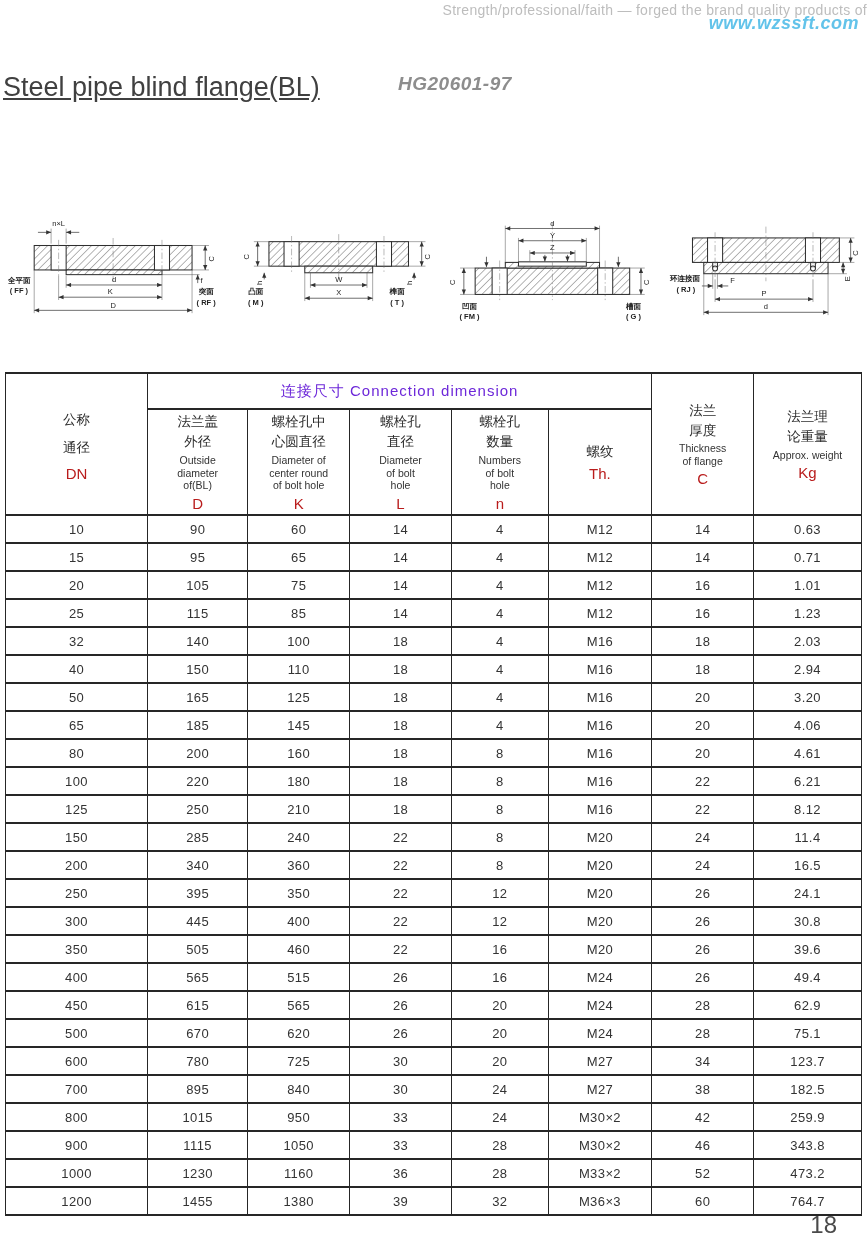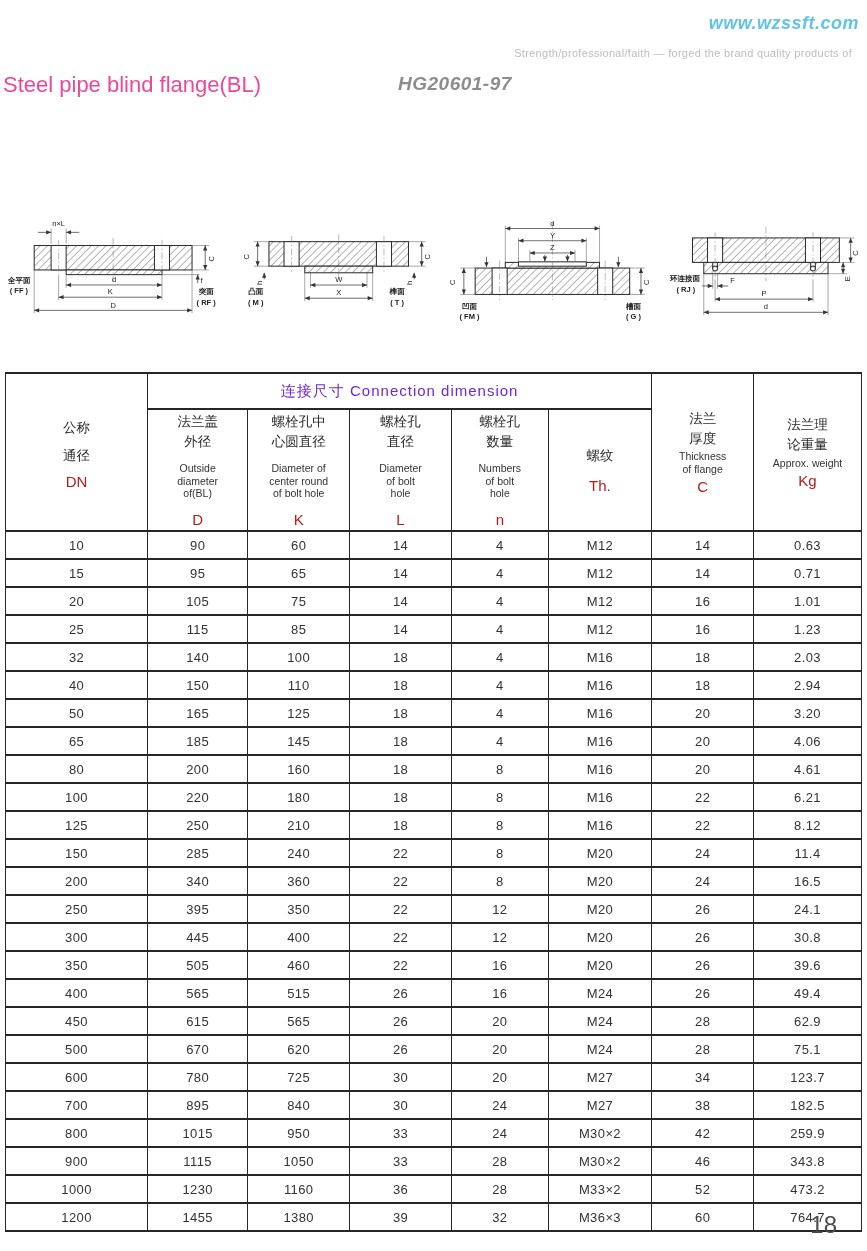--- a/index.html
+++ b/index.html
@@ -2,45 +2,45 @@
 <html><head>
 <meta charset="utf-8">
 <style>
   html,body{margin:0;padding:0;background:#fff;}
   .page{
     position:relative; width:867px; height:1251px; background:#fff;
     font-family:"Liberation Sans","DejaVu Sans",sans-serif; color:#2e2e2e;
     overflow:hidden; margin:0 auto;
   }
   
-  .topline{position:absolute;top:2px;right:15px;font-size:11px;color:#bdbdbd;letter-spacing:.3px;margin-top:45px;}
+  .topline{position:absolute;top:2px;right:0;font-size:14px;color:#bdbdbd;letter-spacing:.3px;}
   .website{position:absolute;top:13px;right:8px;font-size:18px;color:#62c3ea;font-style:italic;font-weight:bold;letter-spacing:.5px;}
   .title{position:absolute;top:28px;left:3px;font-size:31px;font-weight:500;color:#3a3a3a;letter-spacing:.5px;}
-  .subtitle{position:absolute;top:72px;left:3px;font-size:22px;color:#ec4899;}
+  .subtitle{position:absolute;top:72px;left:3px;font-size:27px;color:#404040;text-decoration:underline;}
   .standard{position:absolute;top:73px;left:398px;font-size:19px;font-weight:bold;font-style:italic;color:#8d8d8d;letter-spacing:.5px;}
   
   .drawings{position:absolute;top:210px;left:6px;width:855px;display:flex;justify-content:space-between;align-items:flex-start;}
   .drawings svg{display:block;}
   .body{fill:url(#hatch);stroke:#2f2f2f;stroke-width:1.1;}
   .wht{fill:#fff;stroke:#2f2f2f;stroke-width:1.1;}
   .cl{stroke:#777;stroke-width:.55;stroke-dasharray:7 2.5 1.5 2.5;}
   .ext{stroke:#555;stroke-width:.55;}
   .dim{stroke:#333;stroke-width:.75;marker-start:url(#aL);marker-end:url(#aR);}
   .dim1{stroke:#333;stroke-width:.75;marker-end:url(#aR);}
   .drawings text{font-size:8px;fill:#222;}
   .lbl{font-size:9.5px;font-weight:bold;fill:#222;}
   .sm{font-size:6.5px;}
   
   .tablewrap{position:absolute;top:372px;left:5px;width:857px;}
   table{width:100%;border-collapse:collapse;table-layout:fixed;}
   th,td{border:solid #262626;border-width:2px 1.5px;padding:0;}
   thead th{font-weight:normal;vertical-align:middle;text-align:center;}
   .group-th{height:34px;font-size:15px;color:#6d28d9;letter-spacing:1px;}
   .sub-th{height:104px;}
-  .hwrap{display:flex;flex-direction:column;justify-content:center;align-items:center;gap:9px;height:100%;padding:2px 1px;box-sizing:border-box;}
+  .hwrap{display:flex;flex-direction:column;justify-content:center;align-items:center;gap:1px;height:100%;padding:2px 1px;box-sizing:border-box;}
   .hwrap-tall{display:flex;flex-direction:column;justify-content:space-evenly;align-items:center;height:100%;padding:8px 1px;box-sizing:border-box;}
   .cn{font-size:13.5px;color:#2b2b2b;white-space:pre-line;line-height:1.45;}
   .en{font-size:10.5px;color:#333;white-space:pre-line;line-height:1.18;margin-top:2px;}
   .sym{font-size:15px;color:#b91c1c;margin-top:3px;}
   .dn-cn{line-height:2.1;}
   tbody td{height:26px;text-align:center;font-size:13px;color:#333;letter-spacing:.4px;}
   
   .pagenum{position:absolute;right:30px;bottom:12px;font-size:24px;color:#4a4a4a;}
 </style>
 </head>

